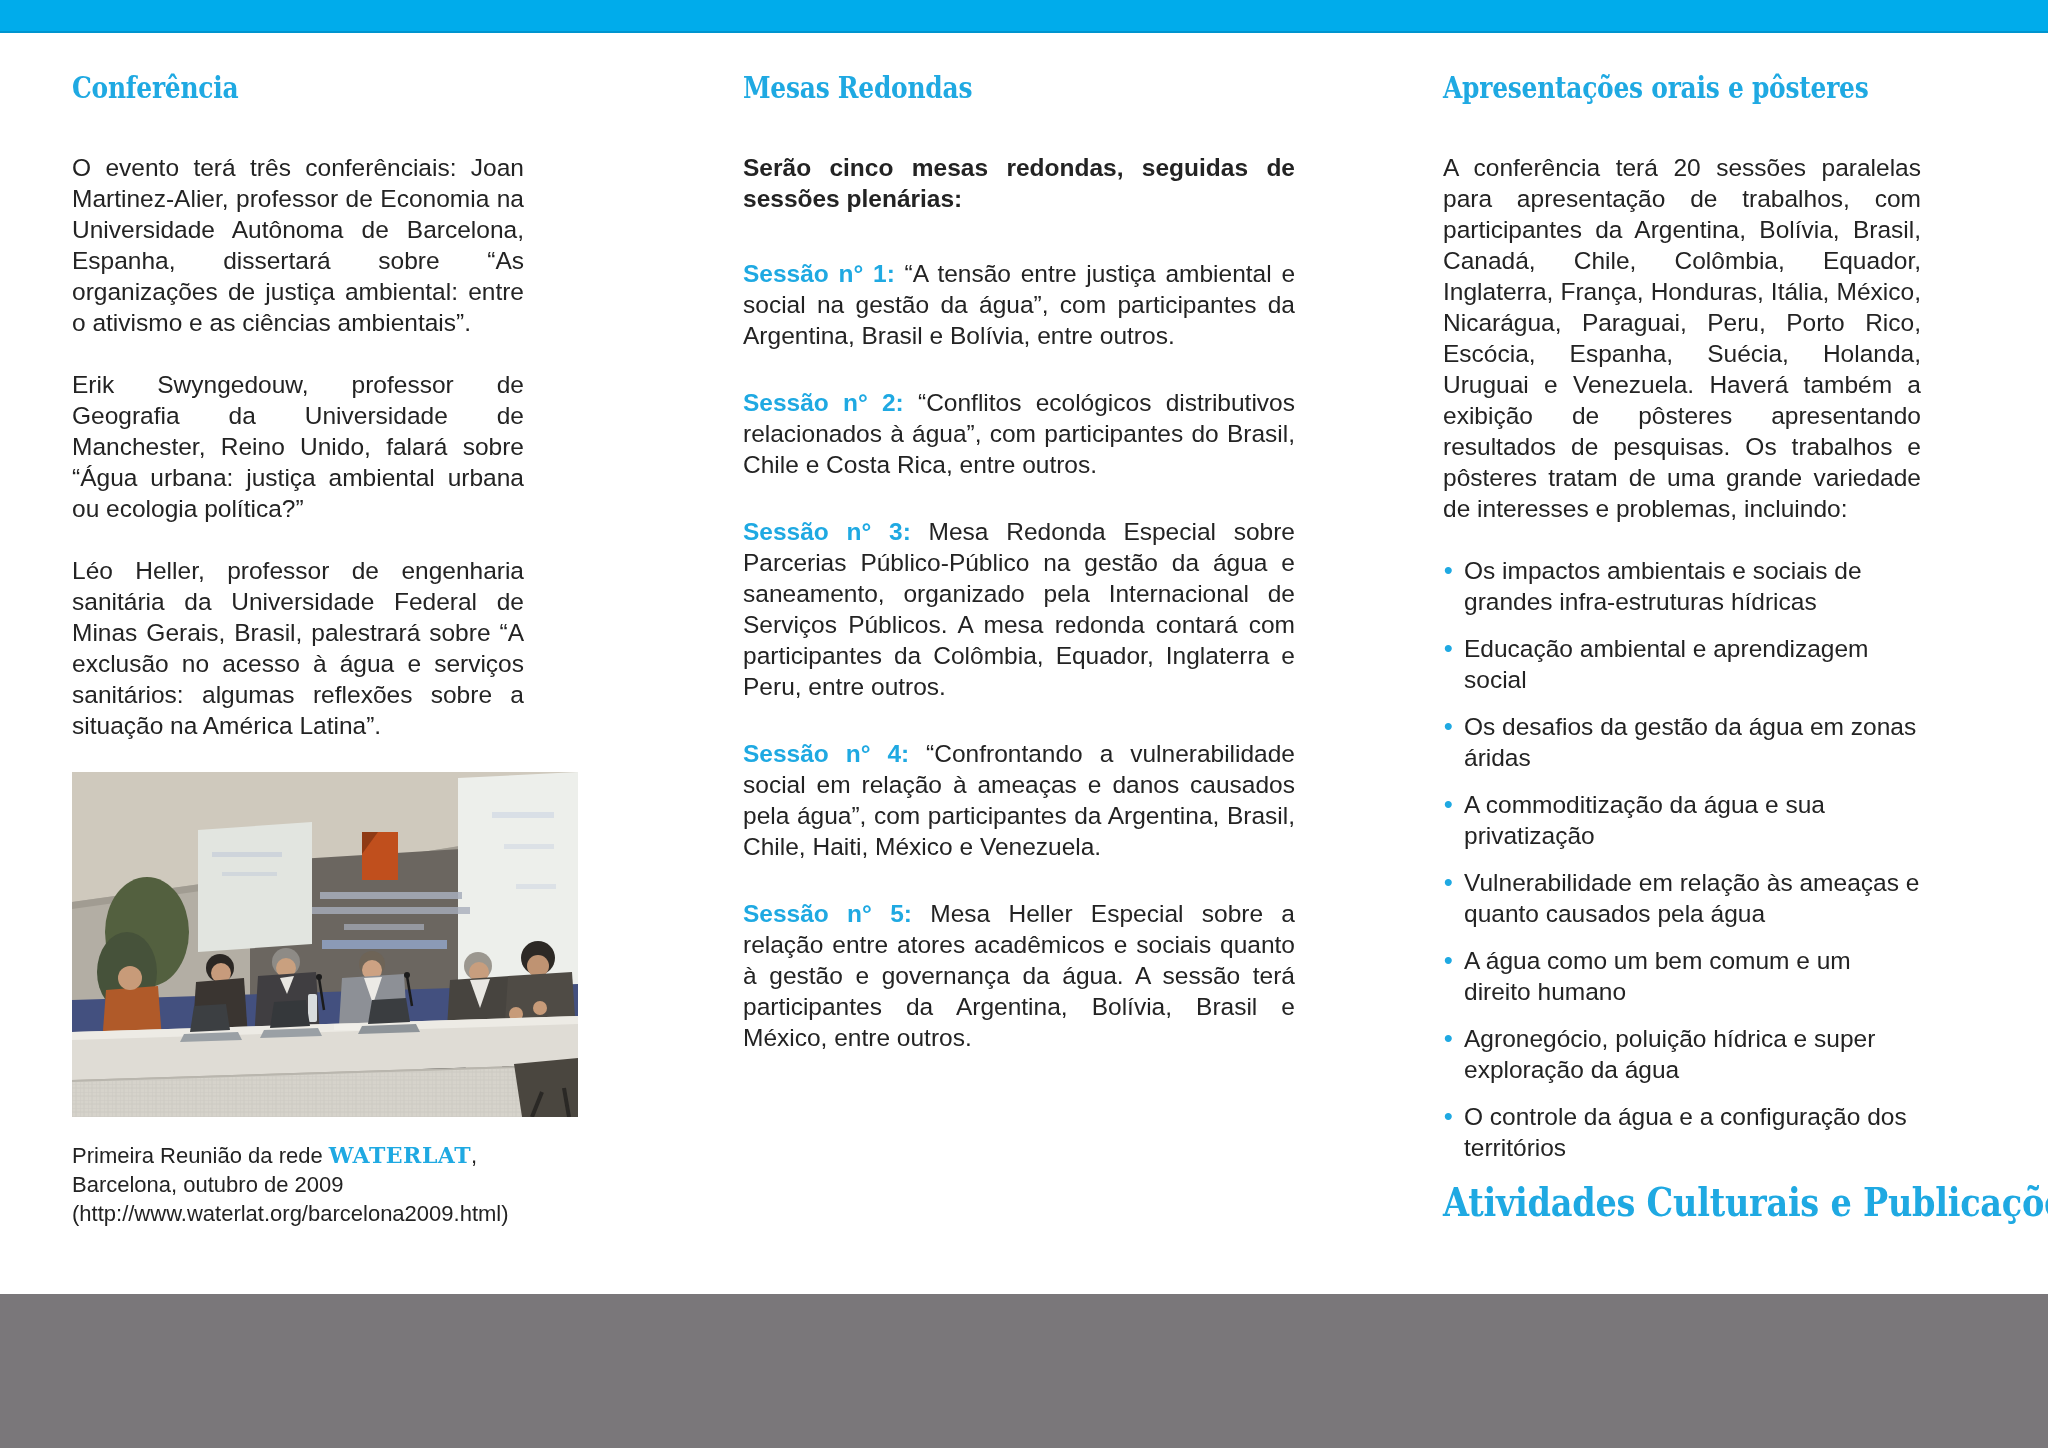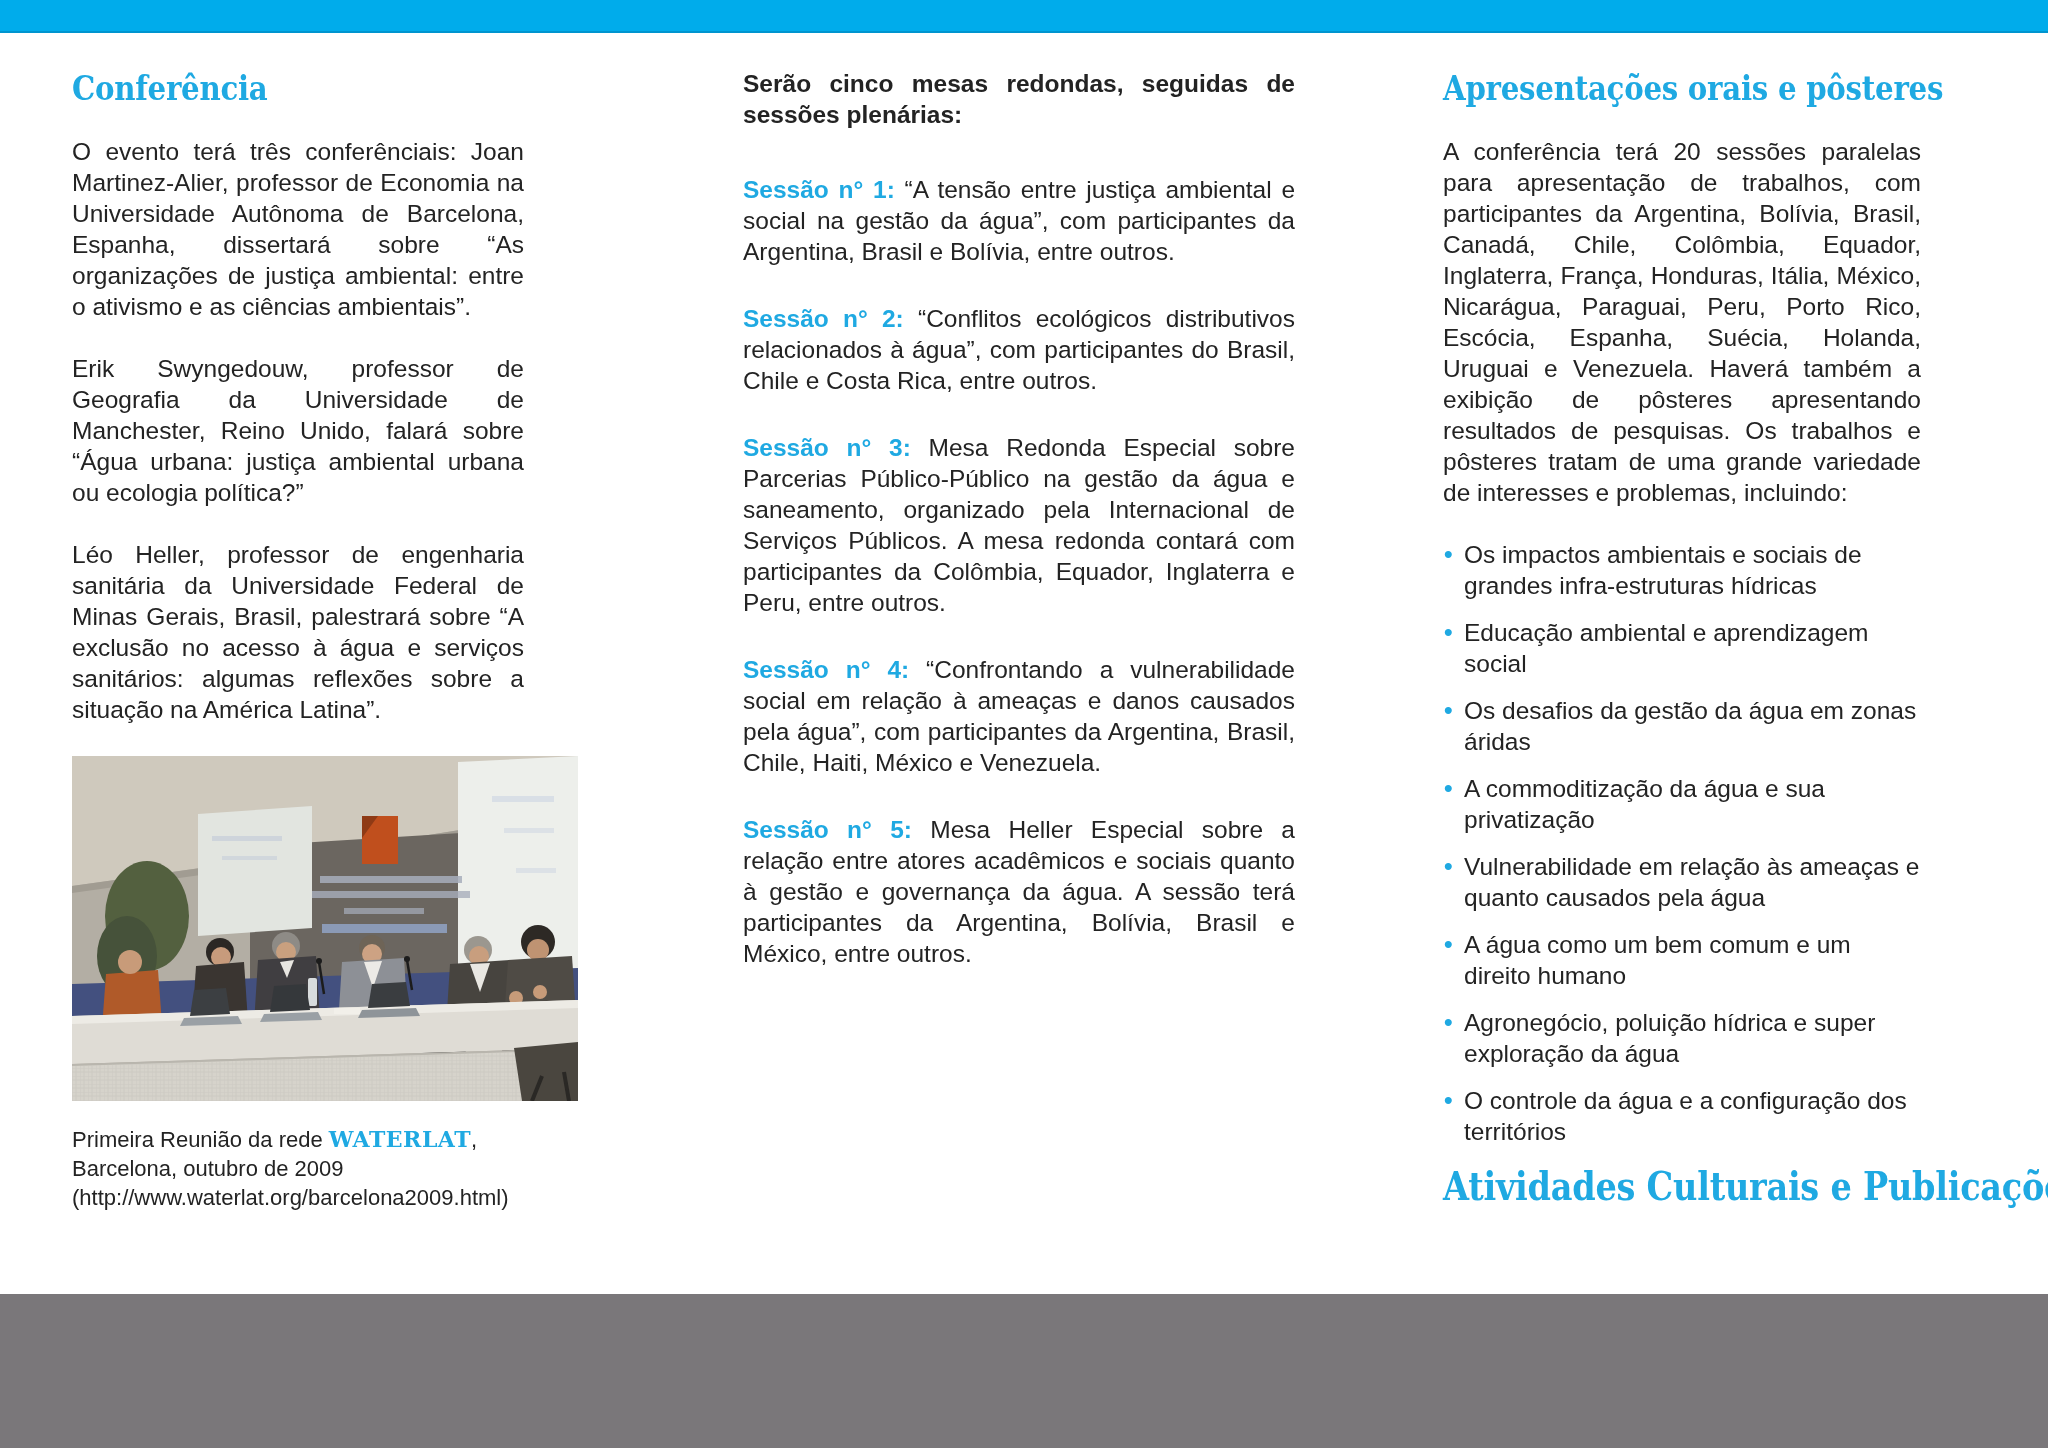--- a/index.html
+++ b/index.html
@@ -24,21 +24,21 @@
     hyphens:auto;-webkit-hyphens:auto;
   }
   .col1{left:72px;width:452px;}
   .col2{left:743px;width:552px;}
   .col3{left:1443px;width:478px;}
   h1,h2{
     font-family:"DejaVu Serif",serif;font-weight:bold;
     color:var(--accent_color,#1fa9e2);
     margin:0;text-align:left;
   }
-  h1{font-size:34px;line-height:40px;margin-bottom:28px;}
+  h1{font-size:29px;line-height:40px;margin-bottom:44px;}
   h2{font-size:39px;line-height:38px;margin:12px 0 16px 0;}
   .squeeze{display:inline-block;transform:scaleX(0.86);transform-origin:0 50%;
     letter-spacing:-0.3px;white-space:nowrap;}
   p{margin:0 0 31px 0;}
   .intro{font-weight:bold;margin-bottom:44px;}
   .session{margin-bottom:36px;}
   .session-label{color:var(--accent_color,#1fa9e2);font-weight:bold;}
   ul.topics{list-style:none;margin:4px 0 20px 0;padding:0;text-align:left;}
   ul.topics li{position:relative;padding-left:21px;margin:16px 0 2px 0;}
   ul.topics li::before{
@@ -148,20 +148,21 @@
         <line x1="470" y1="320" x2="460" y2="345" stroke="#2a2825" stroke-width="4"></line>
         <line x1="492" y1="316" x2="497" y2="345" stroke="#2a2825" stroke-width="4"></line>
       </svg>
     </div>
 
     <p class="caption"><span>Primeira Reunião da rede </span><span class="brand">WATERLAT</span><span>, Barcelona, outubro de 2009</span><br>
     <span>(http://www.waterlat.org/barcelona2009.html)</span></p>
   </div>
 
   <div class="col col2">
+    <h1><span class="squeeze">Mesas Redondas</span></h1>
     <p class="intro">Serão cinco mesas redondas, seguidas de sessões plenárias:</p>
 
     <p class="session"><span class="session-label">Sessão n° 1:</span> <span>“A tensão entre justiça ambiental e social na gestão da água”, com participantes da Argentina, Brasil e Bolívia, entre outros.</span></p>
     <p class="session"><span class="session-label">Sessão n° 2:</span> <span>“Conflitos ecológicos distributivos relacionados à água”, com participantes do Brasil, Chile e Costa Rica, entre outros.</span></p>
     <p class="session"><span class="session-label">Sessão n° 3:</span> <span>Mesa Redonda Especial sobre Parcerias Público-Público na gestão da água e saneamento, organizado pela Internacional de Serviços Públicos. A mesa redonda contará com participantes da Colômbia, Equador, Inglaterra e Peru, entre outros.</span></p>
     <p class="session"><span class="session-label">Sessão n° 4:</span> <span>“Confrontando a vulnerabilidade social em relação à ameaças e danos causados pela água”, com participantes da Argentina, Brasil, Chile, Haiti, México e Venezuela.</span></p>
     <p class="session"><span class="session-label">Sessão n° 5:</span> <span>Mesa Heller Especial sobre a relação entre atores acadêmicos e sociais quanto à gestão e governança da água. A sessão terá participantes da Argentina, Bolívia, Brasil e México, entre outros.</span></p>
   </div>
 
   <div class="col col3">

